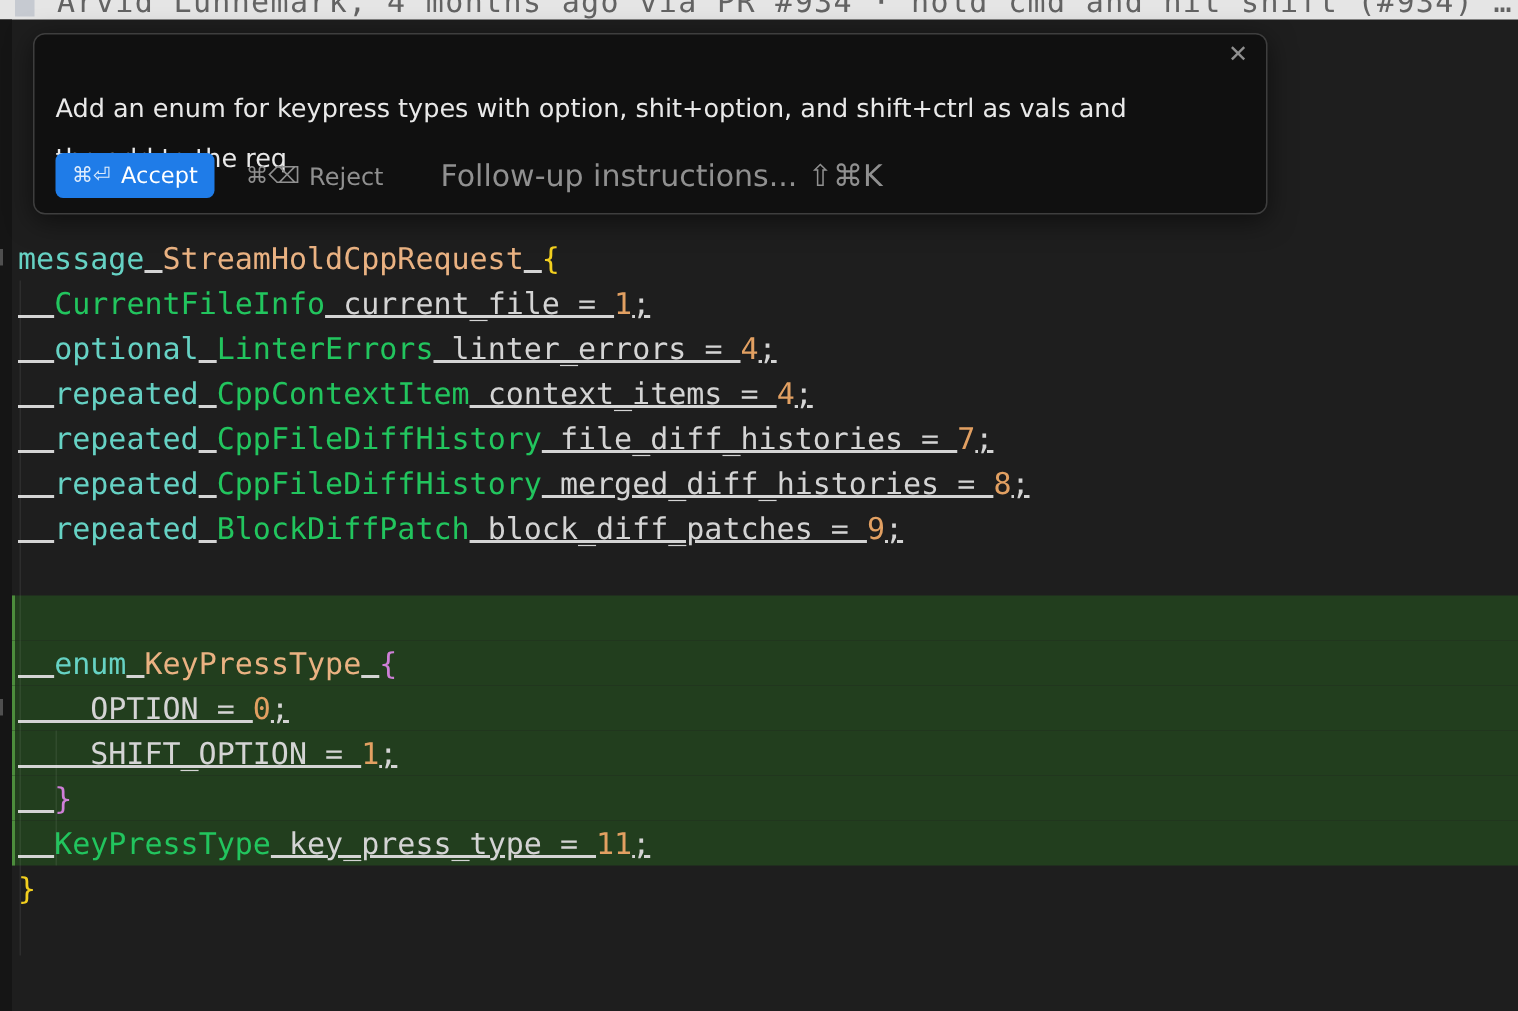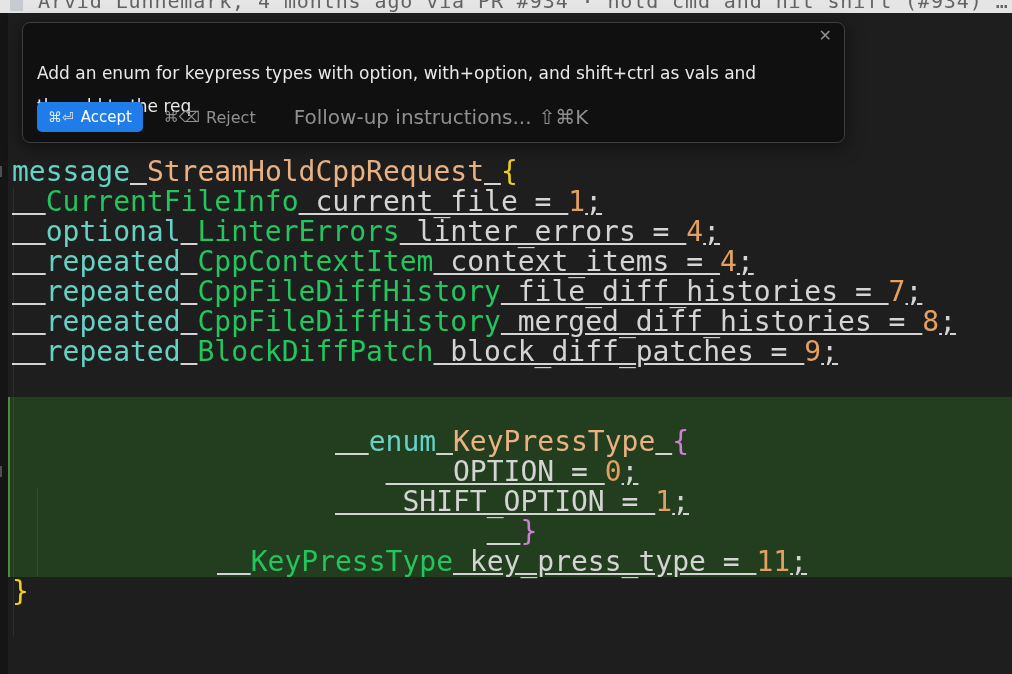--- a/index.html
+++ b/index.html
@@ -32,33 +32,32 @@
     background:#151515;
   }
   .fold-indicator {
     position:absolute; left:0; width:2px; height:11px; background:#4f4f4f;
   }
 
   
   .code-block {
     position:absolute; left:0; top:157px; width:1012px;
     font-family:"DejaVu Sans Mono", monospace;
-    font-size:28px;
+    font-size:20px;
   }
   .code-line {
     height:30px; line-height:30px; white-space:pre;
     margin-left:8px;
     border-left:2px solid transparent;
     padding-left:2px;
     cursor:text;
   }
   .code-line.added {
     background:#223e1e;
     border-left-color:#4c8c3c;
-    text-align:center;
   }
   .tok-kw  { color:#66d2c4; }
   .tok-typ { color:#22c55e; }
   .tok-def { color:#eab282; }
   .tok-pln { color:#d4d4d4;text-decoration:underline; }
   .tok-num { color:#e2a062; }
   .tok-b1  { color:#f2cf1f; }
   .tok-b2  { color:#cf7fd8; }
 
   .indent-guide {
@@ -136,21 +135,21 @@
     <div class="code-line added"><span class="tok-pln">  </span><span class="tok-typ">KeyPressType</span><span class="tok-pln"> key_press_type = </span><span class="tok-num">11</span><span class="tok-pln">;</span></div>
     <div class="code-line"><span class="tok-b1">}</span></div>
   </div>
 
 <div class="indent-guide" style="left:13px; top:187px; height:450px;"></div>
 <div class="indent-guide" style="left:37px; top:487px; height:90px;"></div>
 
 <div class="edit-popup">
   <div class="popup-close">✕</div>
   <div class="popup-message">
-    <span>Add an enum for keypress types with option, with+option, and shift+ctrl as vals and</span>
+    <span>Add an enum for keypress types with option, shit+option, and shift+ctrl as vals and</span>
     <span>the add to the req</span>
   </div>
   <div class="popup-actions">
     <button class="accept-btn">
       <span class="keys">⌘⏎</span>
       <span class="label">Accept</span>
     </button>
     <button class="ghost-btn reject-btn">
       <span class="keys">⌘⌫</span>
       <span class="label">Reject</span>

